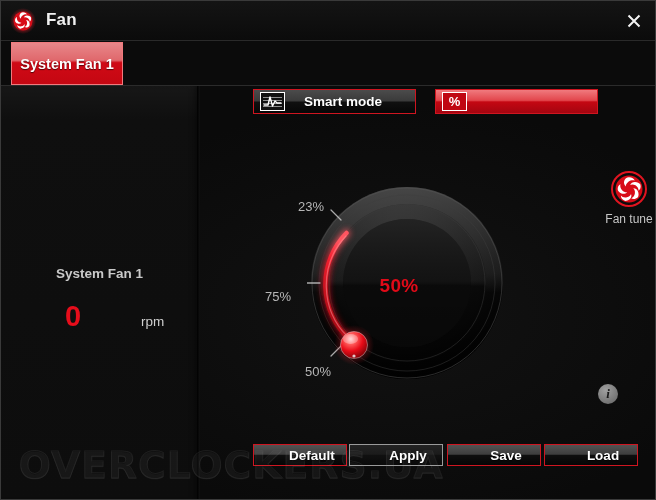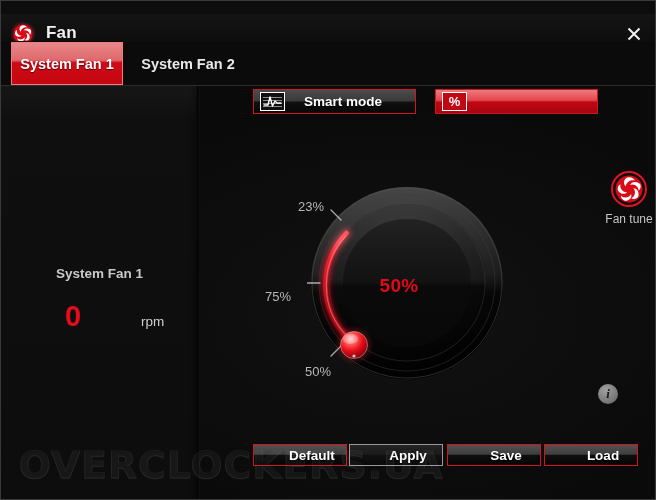--- a/index.html
+++ b/index.html
@@ -17,21 +17,21 @@
     height: 500px;
     overflow: hidden;
     background: #0d0d0d;
     border: 1px solid #3a3a3a;
     box-sizing: border-box;
   }
 
   
   #titlebar {
     position: absolute;
-    left: 0; top: 13px;
+    left: 0; top: 0;
     width: 656px; height: 40px;
     background: linear-gradient(180deg, #141414 0%, #0b0b0b 100%);
     border-bottom: 1px solid #2a2a2a;
     box-sizing: border-box;
   }
   #app-logo {
     position: absolute;
     left: 9px; top: 7px;
     width: 26px; height: 26px;
   }
@@ -328,23 +328,20 @@
     <div id="close-btn">
       <svg width="16" height="16" viewBox="0 0 16 16">
         <path d="M2.5 2.5 L13.5 13.5 M13.5 2.5 L2.5 13.5" stroke="#f2f2f2" stroke-width="2" stroke-linecap="butt" fill="none"></path>
       </svg>
     </div>
   </div>
 
   <div id="tabbar">
     <div class="tab active">
       <span>System Fan 1</span>
-    </div>
-    <div class="tab inactive">
-      <span>System Fan 2</span>
     </div>
   </div>
 
   <div id="content">
 
     <div id="left-panel">
       <div id="fan-label">System Fan 1</div>
       <div id="rpm-value">0</div>
       <div id="rpm-unit">rpm</div>
     </div>

